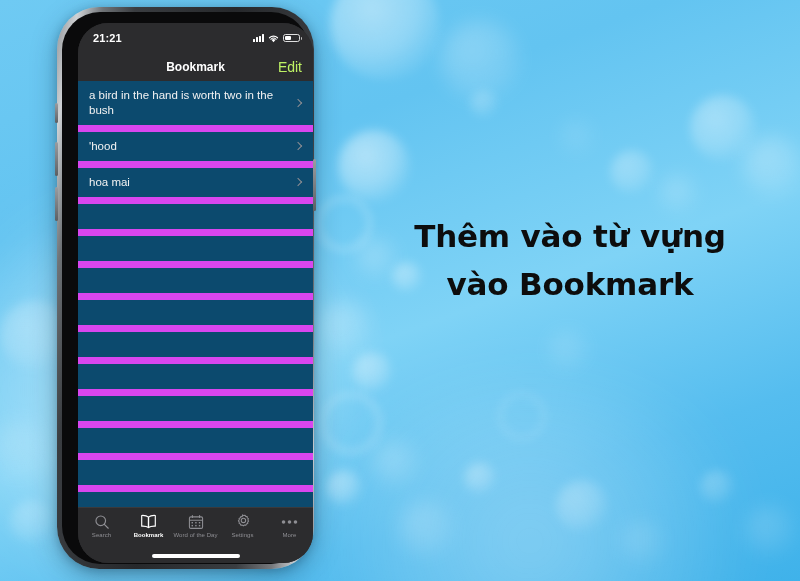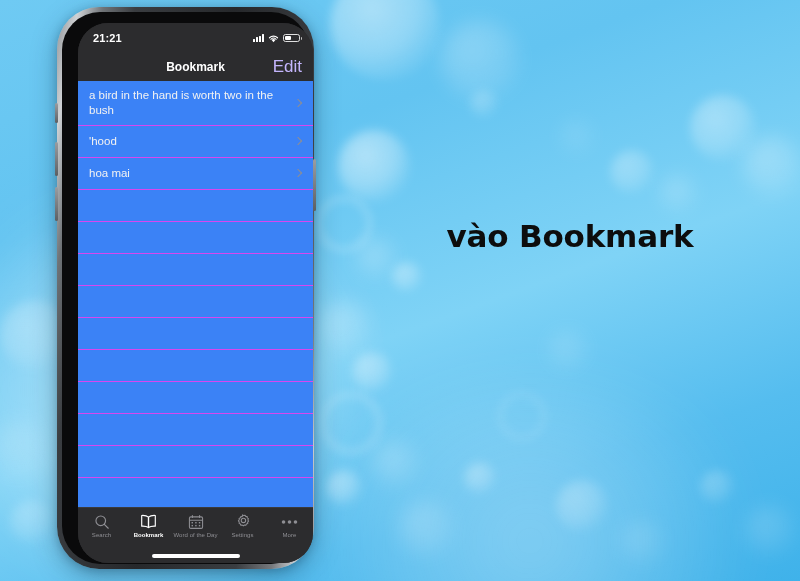--- a/index.html
+++ b/index.html
@@ -201,35 +201,35 @@
     box-sizing: border-box;
   }
   #nav-title {
     color: #ffffff;
     font-size: 12px;
     font-weight: bold;
   }
   #nav-edit {
     position: absolute;
     right: 11px;
-    color: #c4b5fd;
-    font-size: 17px;
+    color: #bef264;
+    font-size: 14px;
     font-weight: normal;
   }
 
   
   #list {
     flex: 1;
     background: #2c2c2e;
     overflow: hidden;
   }
   .row {
     position: relative;
-    background: #3b82f6;
-    border-bottom: 1px solid #d946ef;
+    background: #0c4a6e;
+    border-bottom: 7px solid #d946ef;
     display: flex;
     align-items: center;
     padding: 0 10px 0 11px;
     box-sizing: border-box;
     min-height: 32px;
   }
   .row.filled {
     padding-top: 7px;
     padding-bottom: 7px;
   }
@@ -507,14 +507,15 @@
 
       <div id="home-indicator-wrap">
         <div id="home-indicator"></div>
       </div>
 
     </div>
   </div>
 </div>
 
 <div id="caption">
+  <span class="caption-line">Thêm vào từ vựng</span>
   <span class="caption-line">vào Bookmark</span>
 </div>
 
 </body></html>

